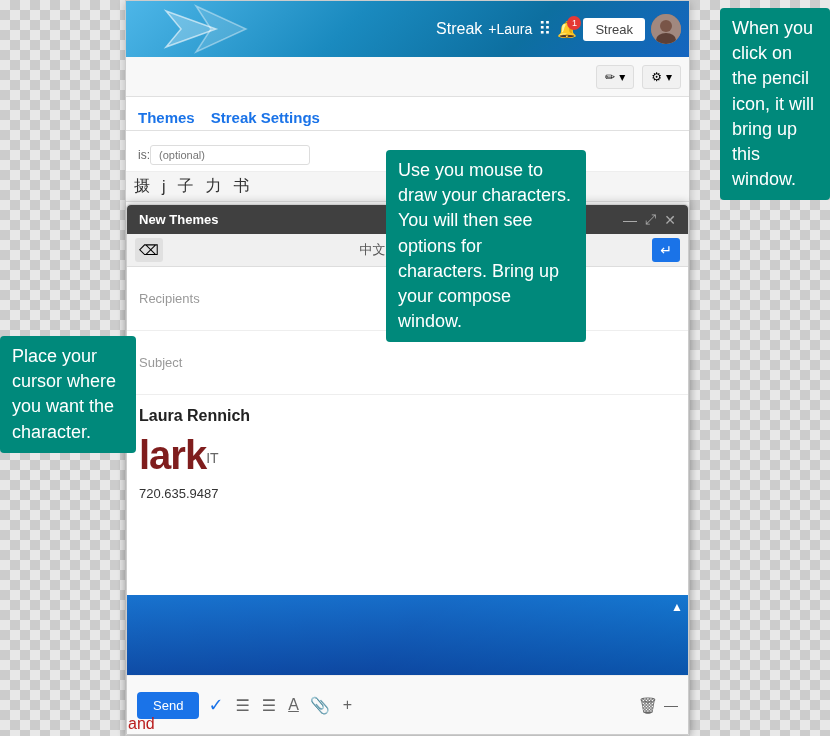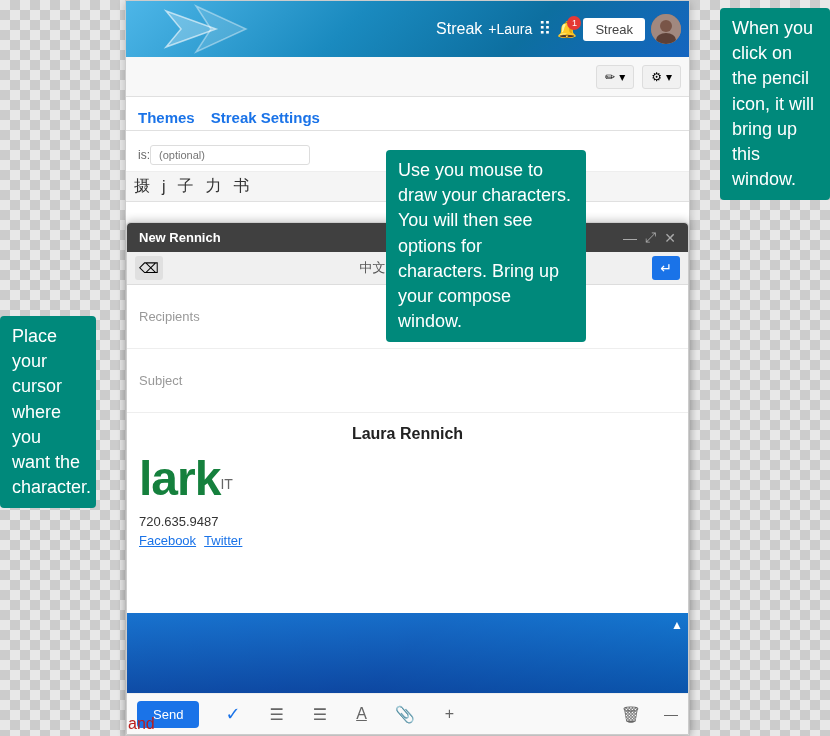--- a/index.html
+++ b/index.html
@@ -164,22 +164,22 @@
       top: 8px;
       right: 0;
       width: 110px;
       z-index: 10;
     }
 
     
     .tooltip-left {
       position: absolute;
       left: 0;
-      top: 316px;
-      width: 96px;
+      top: 336px;
+      width: 136px;
       z-index: 10;
     }
 
     
     .tooltip-middle {
       position: absolute;
       left: 260px;
       top: 105px;
       width: 200px;
       z-index: 10;
@@ -315,31 +315,30 @@
     .compose-body {
       padding: 12px;
       min-height: 200px;
     }
 
     .sender-name {
       font-size: 16px;
       font-weight: 700;
       color: #222;
       margin-bottom: 4px;
-      text-align: center;
     }
 
     .lark-logo {
       margin: 8px 0;
     }
 
     .lark-logo-text {
-      font-size: 48px;
+      font-size: 40px;
       font-weight: 900;
-      color: #15803d;
+      color: #7f1d1d;
       font-family: 'Arial Black', sans-serif;
       letter-spacing: -1px;
     }
 
     .lark-logo-it {
       font-size: 14px;
       color: #666;
       vertical-align: super;
       margin-top: 32px;
     }
@@ -359,24 +358,24 @@
       font-size: 13px;
       color: #1a73e8;
       text-decoration: underline;
       cursor: pointer;
     }
 
     
     .compose-bottom {
       display: flex;
       align-items: center;
-      padding: 6px 10px;
+      padding: 15px 10px;
       border-top: 1px solid #eee;
       background: #f9f9f9;
-      gap: 23px;
+      gap: 6px;
     }
 
     .send-btn {
       background: #1a73e8;
       color: #fff;
       border: none;
       border-radius: 4px;
       padding: 6px 16px;
       font-size: 13px;
       cursor: pointer;
@@ -504,21 +503,21 @@
     <span class="char-option">摄</span>
     <span class="char-option">j</span>
     <span class="char-option">子</span>
     <span class="char-option">力</span>
     <span class="char-option">书</span>
   </div>
 
   <div class="compose-window">
 
     <div class="compose-header">
-      <span class="compose-title">New Rennich</span>
+      <span class="compose-title">New Themes</span>
       <div class="compose-controls">
         <button class="compose-ctrl-btn">—</button>
         <button class="compose-ctrl-btn">⤢</button>
         <button class="compose-ctrl-btn">✕</button>
       </div>
     </div>
 
     <div class="ime-bar">
       <button class="ime-backspace">⌫</button>
       <span class="ime-text">中文（繁體中文）</span>
@@ -535,24 +534,20 @@
 
     <div class="compose-body">
       <div class="sender-name">Laura Rennich</div>
 
       <div class="lark-logo">
         <span class="lark-logo-text">lark</span><span class="lark-logo-it">IT</span>
       </div>
 
       <div class="phone-number">720.635.9487</div>
 
-      <div class="links-row">
-        <span class="link-text">Facebook</span>
-        <span class="link-text">Twitter</span>
-      </div>
     </div>
 
     <div class="scroll-area">
       <div class="scroll-area-image"></div>
       <span class="top-arrow">▲</span>
     </div>
 
     <div class="compose-bottom">
       <button class="send-btn">Send</button>
 

